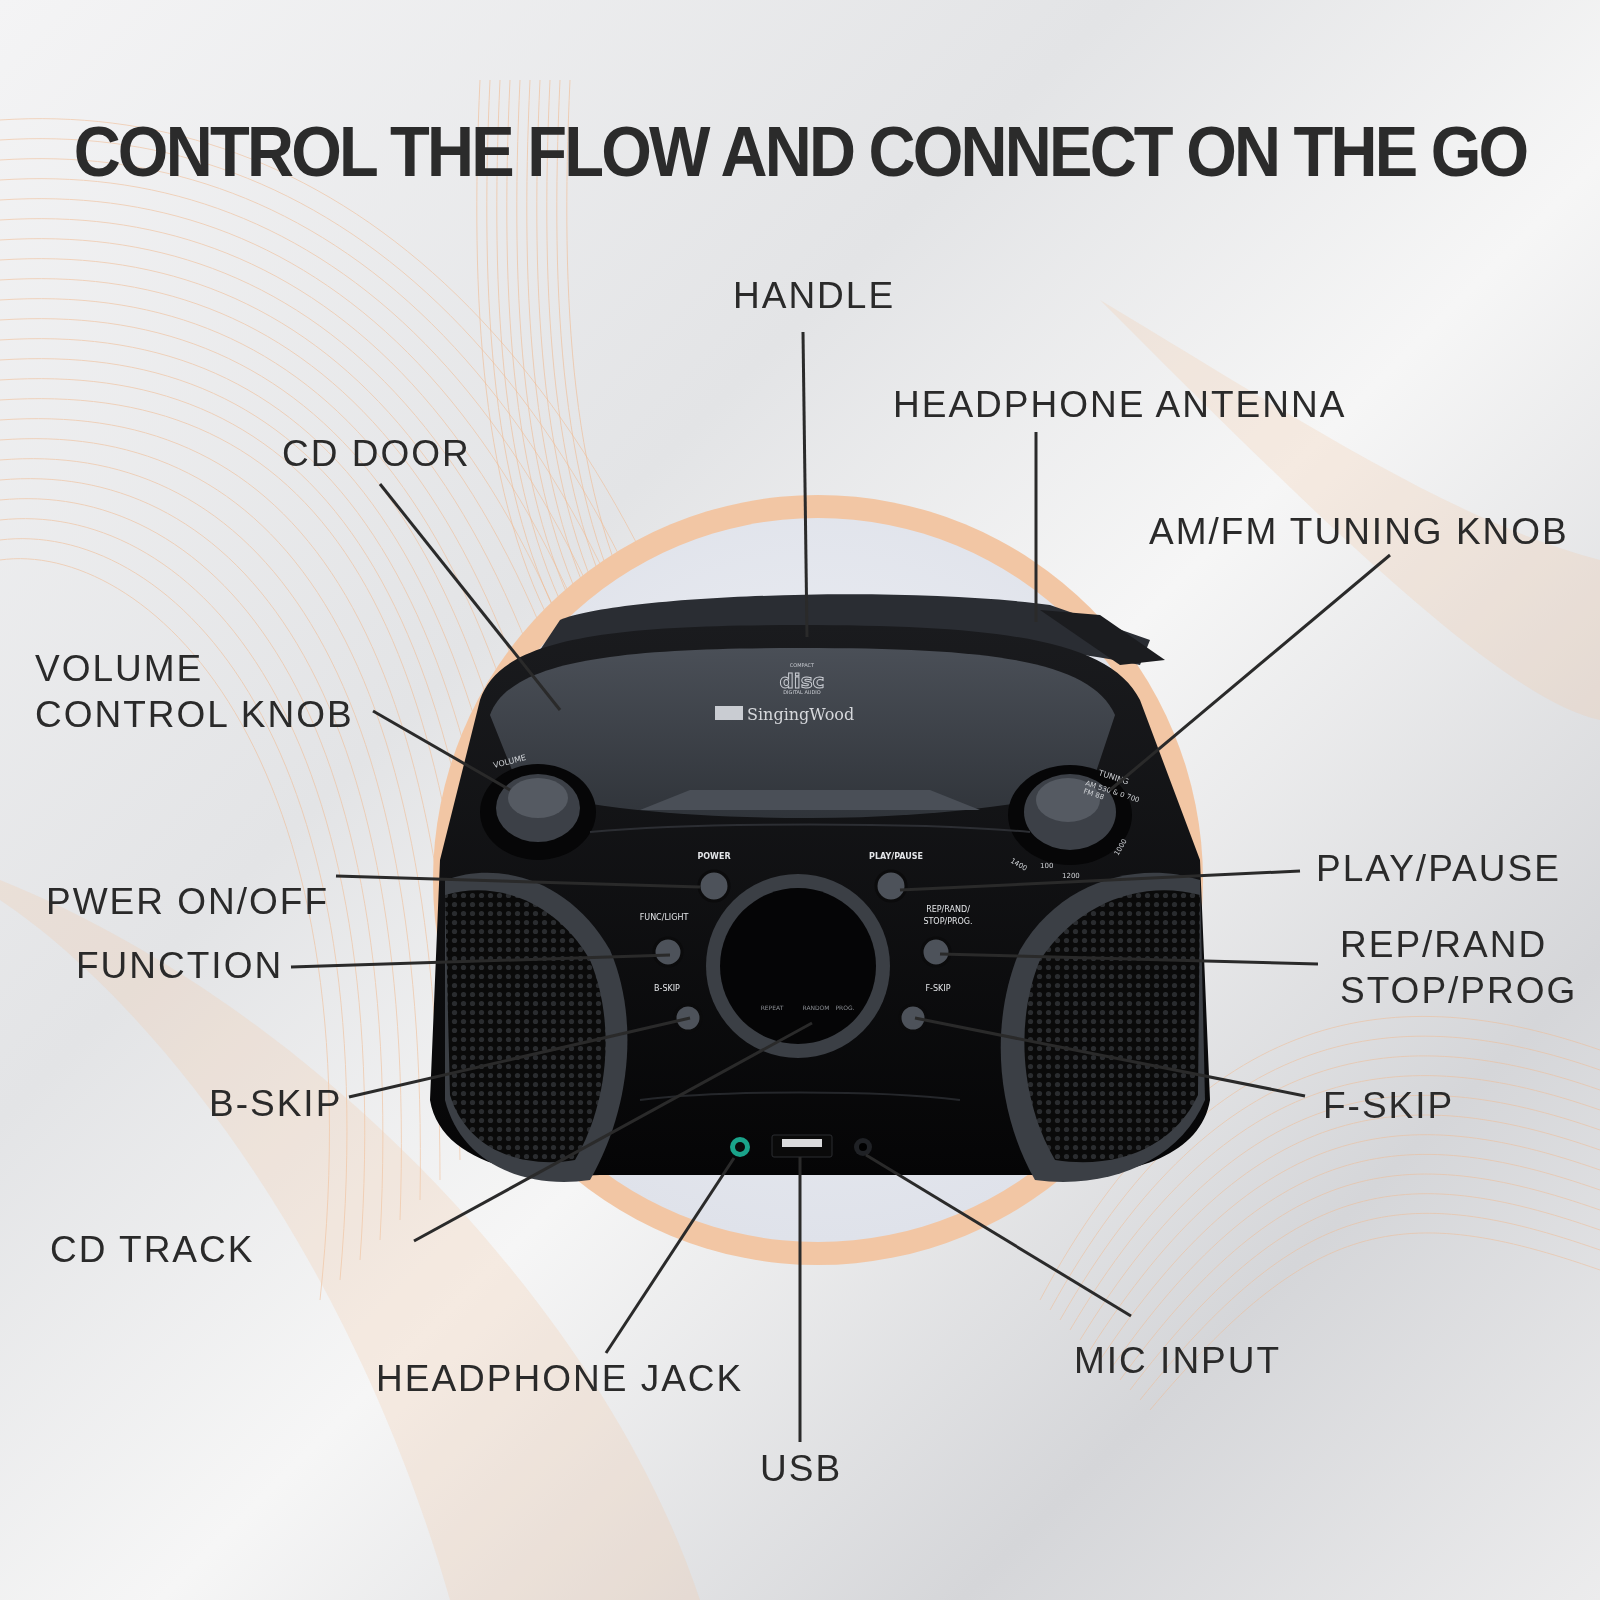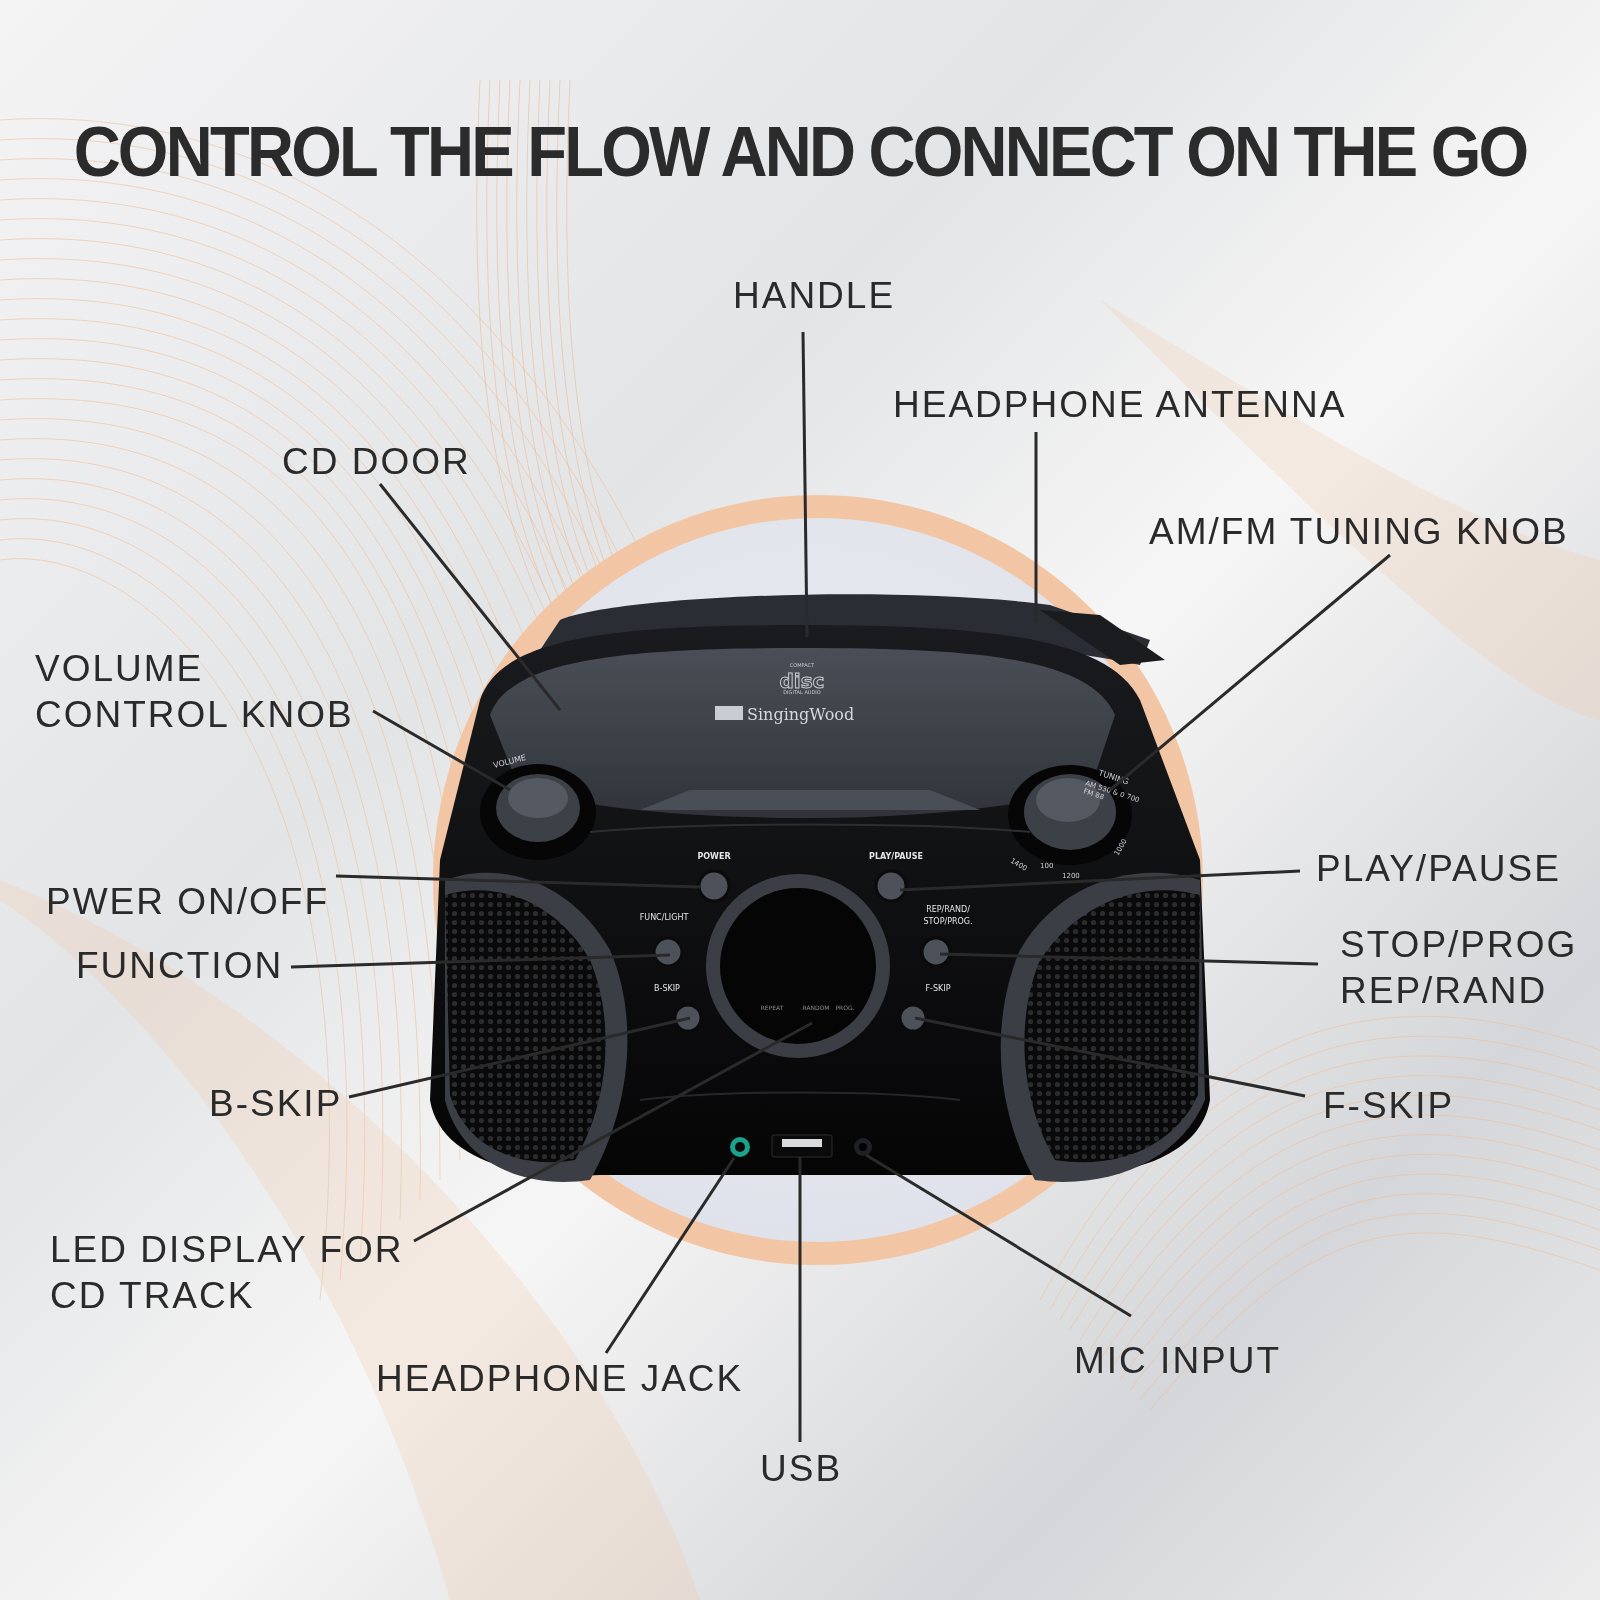--- a/index.html
+++ b/index.html
@@ -211,34 +211,33 @@
     <line x1="606" y1="1353" x2="734" y2="1158"></line>
     <line x1="800" y1="1442" x2="800" y2="1157"></line>
     <line x1="1131" y1="1316" x2="866" y2="1155"></line>
   </g>
 </svg>
 
 <div class="headline">CONTROL THE FLOW AND CONNECT ON THE GO</div>
 
 <div class="label" style="left:733px; top:273px;">HANDLE</div>
 <div class="label" style="left:893px; top:382px;">HEADPHONE ANTENNA</div>
-<div class="label" style="left:282px; top:431px;margin-top:8px;">CD DOOR</div>
+<div class="label" style="left:282px; top:431px;">CD DOOR</div>
 <div class="label" style="left:1149px; top:509px;text-align:center;">AM/FM TUNING KNOB</div>
 <div class="label" style="left:35px; top:646px;">
   <div>VOLUME</div>
   <div>CONTROL KNOB</div>
 </div>
 <div class="label" style="left:46px; top:879px;">PWER ON/OFF</div>
 <div class="label" style="left:1316px; top:846px;">PLAY/PAUSE</div>
 <div class="label" style="left:76px; top:943px;">FUNCTION</div>
 <div class="label" style="left:1340px; top:922px;">
+  <div>REP/RAND</div>
   <div>STOP/PROG</div>
-  <div>REP/RAND</div>
 </div>
 <div class="label" style="left:209px; top:1081px;">B-SKIP</div>
 <div class="label" style="left:1323px; top:1083px;">F-SKIP</div>
 <div class="label" style="left:50px; top:1227px;">
-  <div>LED DISPLAY FOR</div>
   <div>CD TRACK</div>
 </div>
 <div class="label" style="left:376px; top:1356px;">HEADPHONE JACK</div>
 <div class="label" style="left:1074px; top:1326px;margin-top:12px;">MIC INPUT</div>
 <div class="label" style="left:760px; top:1446px;">USB</div>
 
 </body></html>

